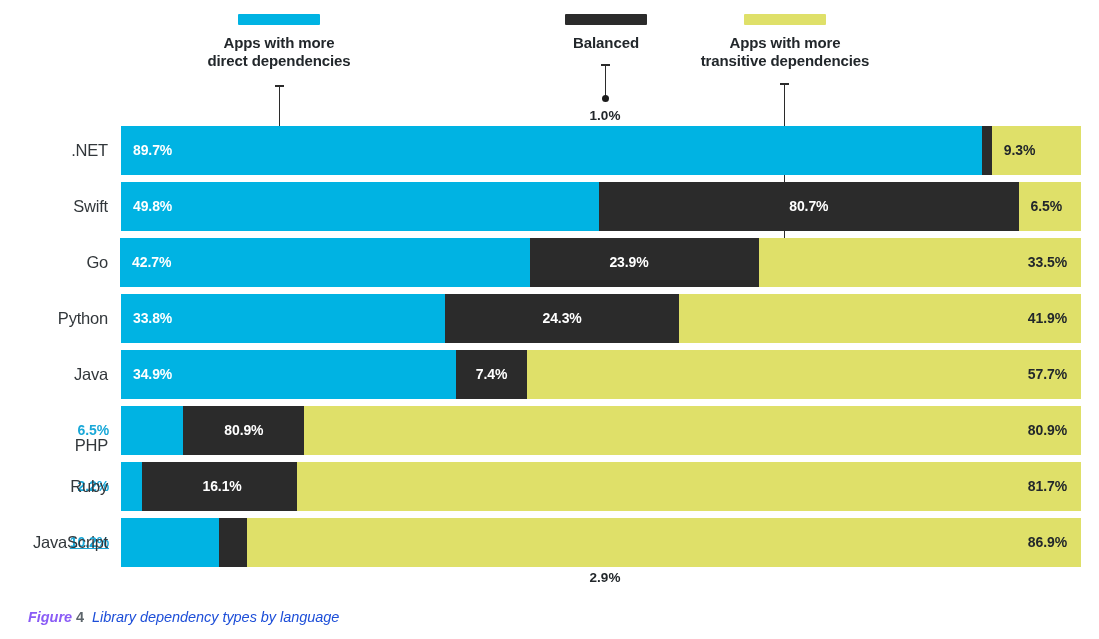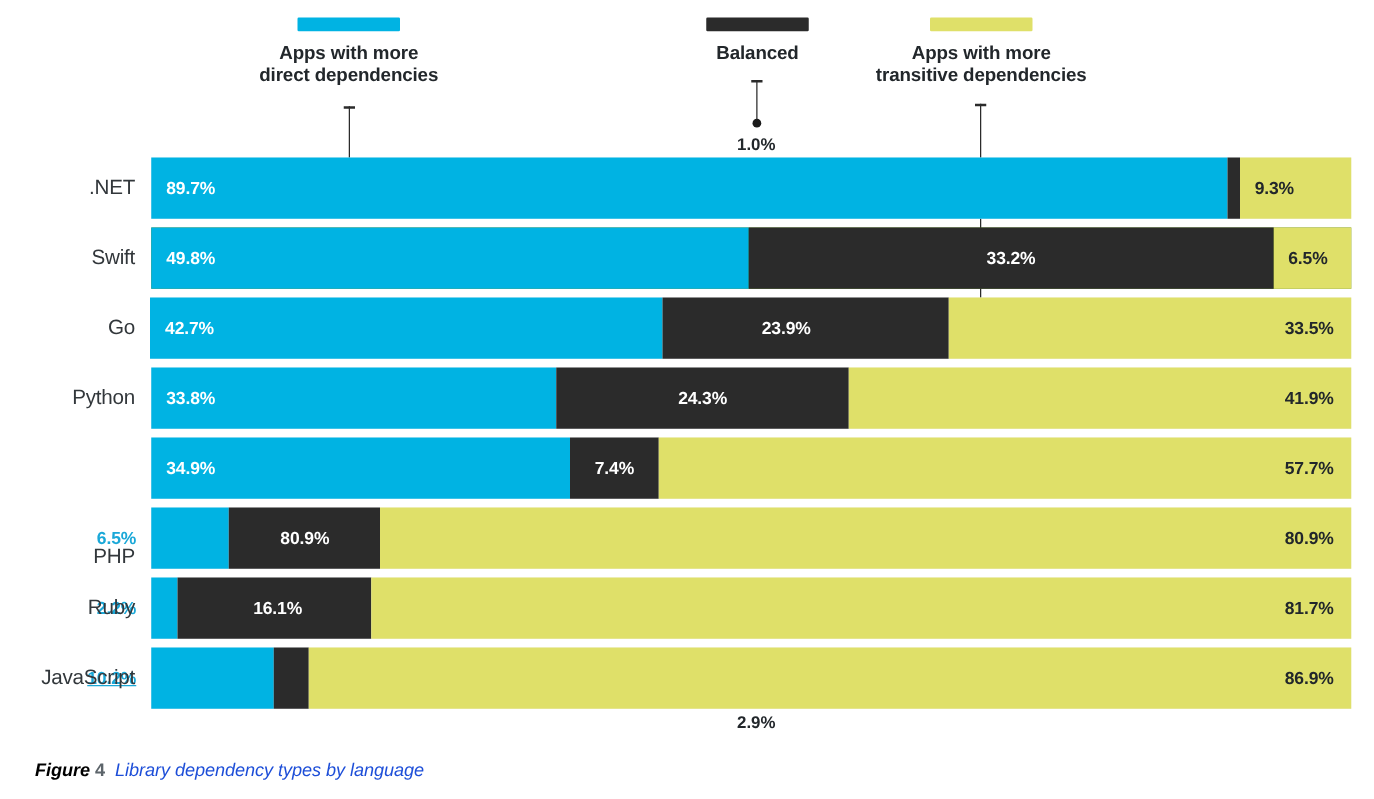--- a/index.html
+++ b/index.html
@@ -136,21 +136,21 @@
     left: 28px;
     top: 609px;
     font-size: 14.5px;
     color: #7b8288;
     font-style: italic;
     letter-spacing: -0.05px;
   }
   #caption .fig-word {
     font-weight: 700;
     font-style: italic;
-    color: #000000;
+    color: #8b5cf6;
   }
   #caption .fig-num {
     font-weight: 700;
     font-style: normal;
     color: #5d656b;
   }
   #caption .cap-text {
     font-style: italic;
     color: #1d4ed8;
   }
@@ -197,21 +197,21 @@
         <div class="seg seg-transitive" style="left: 870.72px; width: 89.28px; background: rgb(223, 224, 105);"></div>
         <div class="seg-text t-onblue" style="left: 12px;">89.7%</div>
         <div class="seg-text t-onyellow" style="left: 882.72px;">9.3%</div>
       </div>
       <div class="cat-label" style="top: 126px; left: 0px; position: absolute;">.NET</div>
       <div class="row" style="top: 182px; background: #4d7c0f;">
         <div class="seg seg-direct" style="left: 0px; width: 478.08px; background: rgb(0, 179, 227);"></div>
         <div class="seg seg-balanced" style="left: 478.08px; width: 419.52px; background: rgb(43, 43, 43);"></div>
         <div class="seg seg-transitive" style="left: 897.6px; width: 62.4px; background: rgb(223, 224, 105);"></div>
         <div class="seg-text t-onblue" style="left: 12px;">49.8%</div>
-        <div class="seg-text t-onblack" style="left: 478.08px; width: 419.52px; text-align: center;">33.2%</div>
+        <div class="seg-text t-onblack" style="left: 478.08px; width: 419.52px; text-align: center;">80.7%</div>
         <div class="seg-text t-onyellow" style="left: 909.6px;">6.5%</div>
       </div>
       <div class="cat-label" style="top: 182px; left: 0px; position: absolute;">Swift</div>
       <div class="row" style="top: 238px; background: rgb(241, 245, 247);">
         <div class="seg seg-direct" style="left: -0.96px; width: 409.92px; background: rgb(0, 179, 227);"></div>
         <div class="seg seg-balanced" style="left: 408.96px; width: 229.44px; background: rgb(43, 43, 43);"></div>
         <div class="seg seg-transitive" style="left: 638.4px; width: 321.6px; background: rgb(223, 224, 105);"></div>
         <div class="seg-text t-onblue" style="left: 11.04px;">42.7%</div>
         <div class="seg-text t-onblack" style="left: 414px; width: 188px; text-align: center;">23.9%</div>
         <div class="seg-text t-onyellow" style="left: auto; right: 14px;">33.5%</div>
@@ -227,20 +227,21 @@
       </div>
       <div class="cat-label" style="top: 294px; left: 0px; position: absolute;">Python</div>
       <div class="row" style="top: 350px; background: rgb(241, 245, 247);">
         <div class="seg seg-direct" style="left: 0px; width: 335.04px; background: rgb(0, 179, 227);"></div>
         <div class="seg seg-balanced" style="left: 335.04px; width: 71.04px; background: rgb(43, 43, 43);"></div>
         <div class="seg seg-transitive" style="left: 406.08px; width: 553.92px; background: rgb(223, 224, 105);"></div>
         <div class="seg-text t-onblue" style="left: 12px;">34.9%</div>
         <div class="seg-text t-onblack" style="left: 335.04px; width: 71.04px; text-align: center;">7.4%</div>
         <div class="seg-text t-onyellow" style="left: auto; right: 14px;">57.7%</div>
       </div>
+      <div class="cat-label" style="top: 350px; left: 0px; position: absolute;">Java</div>
       <div class="row" style="top: 406px; background: rgb(241, 245, 247);">
         <div class="seg seg-direct" style="left: 1.13687e-13px; width: 62.4px; background: rgb(0, 179, 227);"></div>
         <div class="seg seg-balanced" style="left: 62.4px; width: 120.96px; background: rgb(43, 43, 43);"></div>
         <div class="seg seg-transitive" style="left: 183.36px; width: 776.64px; background: rgb(223, 224, 105);"></div>
         <div class="seg-text t-outside-blue" style="left: auto; right: 972px;">6.5%</div>
         <div class="seg-text t-onblack" style="left: 62.4px; width: 120.96px; text-align: center;">80.9%</div>
         <div class="seg-text t-onyellow" style="left: auto; right: 14px;">80.9%</div>
       </div>
       <div class="cat-label" style="top: 421px; left: 0px; position: absolute;">PHP</div>
       <div class="row" style="top: 462px; background: rgb(241, 245, 247);">

